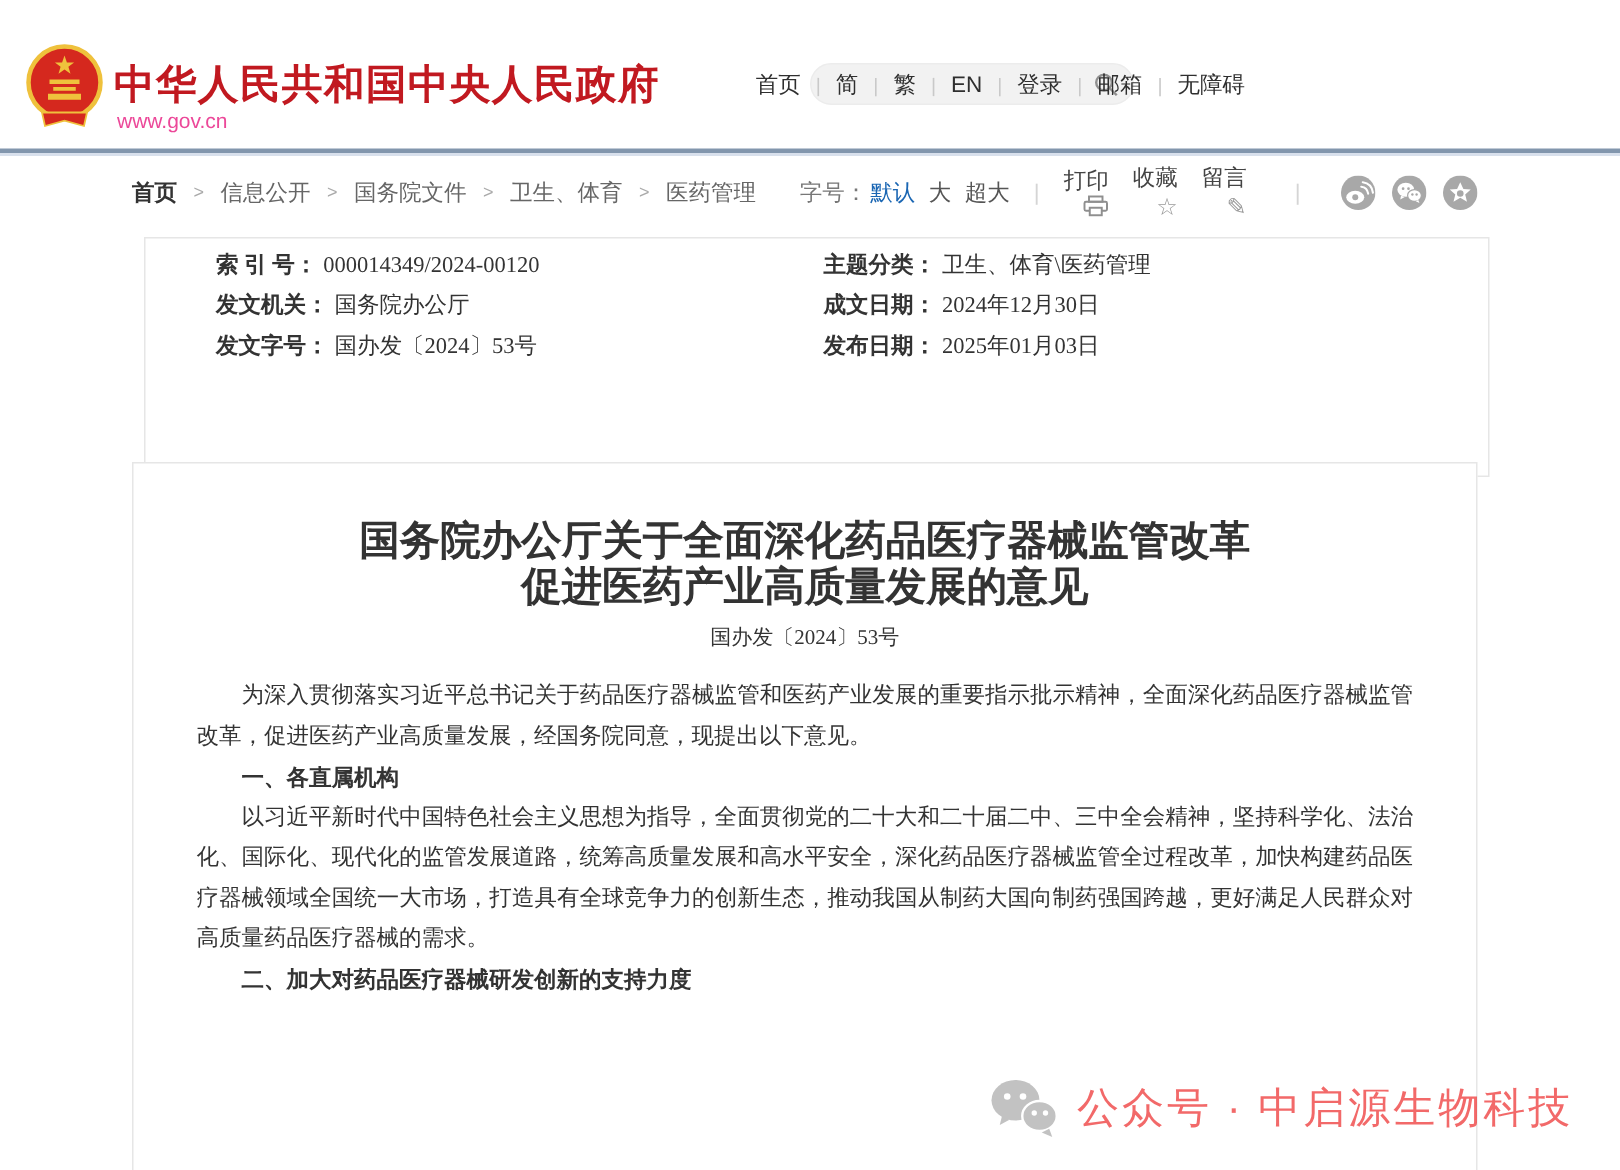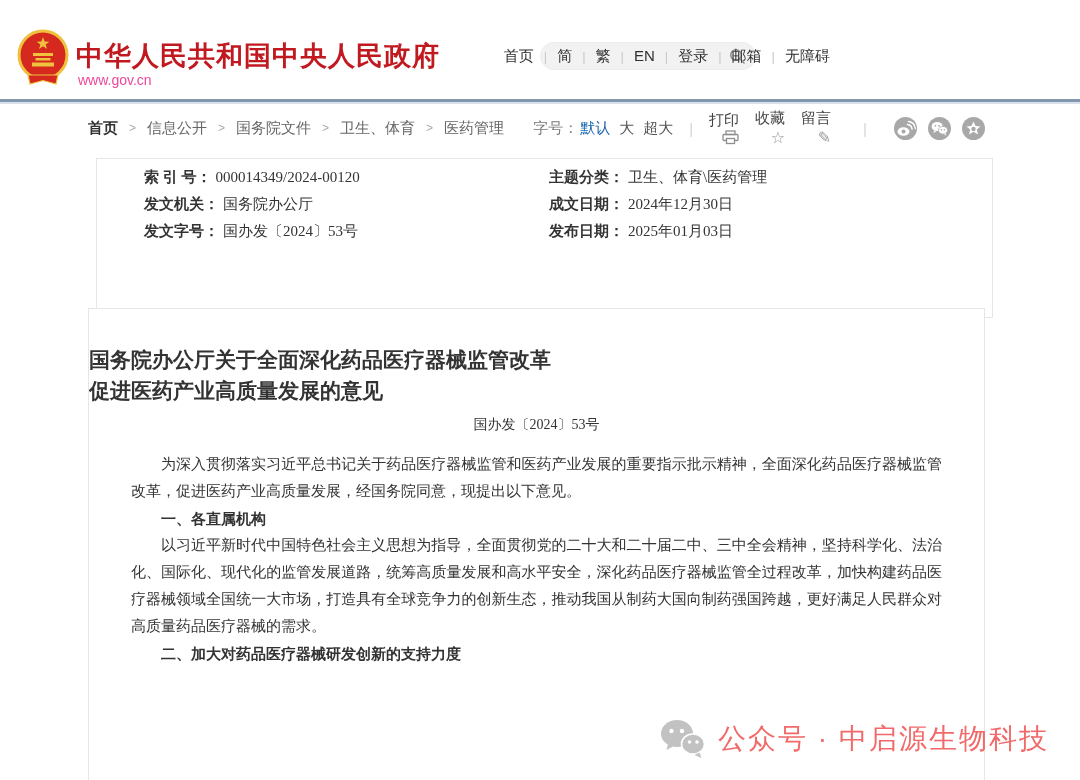--- a/index.html
+++ b/index.html
@@ -48,21 +48,21 @@
   .meta-row{display:flex;height:27px;line-height:27px;}
   .meta-cell-l{width:452px;padding-left:47px;box-sizing:border-box;display:flex;}
   .meta-cell-r{flex:1;display:flex;}
   .meta-label{font-weight:bold;color:#333;white-space:nowrap;}
   .meta-value{color:#333;margin-left:4px;white-space:nowrap;}
 
   
   .doc-box{position:absolute;left:88px;top:308px;width:897px;height:480px;border:1px solid #e6e6e6;
     box-sizing:border-box;background:#fff;overflow:hidden;
     font-family:"Liberation Serif","DejaVu Serif",serif;}
-  .doc-title{margin-top:36px;text-align:left;font-size:21px;line-height:31px;font-weight:bold;color:#333;}
+  .doc-title{margin-top:36px;text-align:center;font-size:27px;line-height:31px;font-weight:bold;color:#333;}
   .doc-number{margin-top:9px;text-align:center;font-size:14px;color:#333;}
   .doc-body{margin-top:17px;padding:0 42px;font-size:15px;line-height:27px;color:#333;text-align:justify;}
   .doc-body p{margin:0;}
   .p-indent{text-indent:2em;}
   .p-heading{text-indent:2em;font-weight:bold;font-family:"Liberation Sans","DejaVu Sans",sans-serif;}
 
   
   .watermark{position:absolute;left:660px;top:718px;display:flex;align-items:center;opacity:0.8;z-index:5;}
   .wm-ico{width:46px;height:42px;}
   .wm-text{margin-left:12px;font-size:28px;color:#ef4444;letter-spacing:2px;

